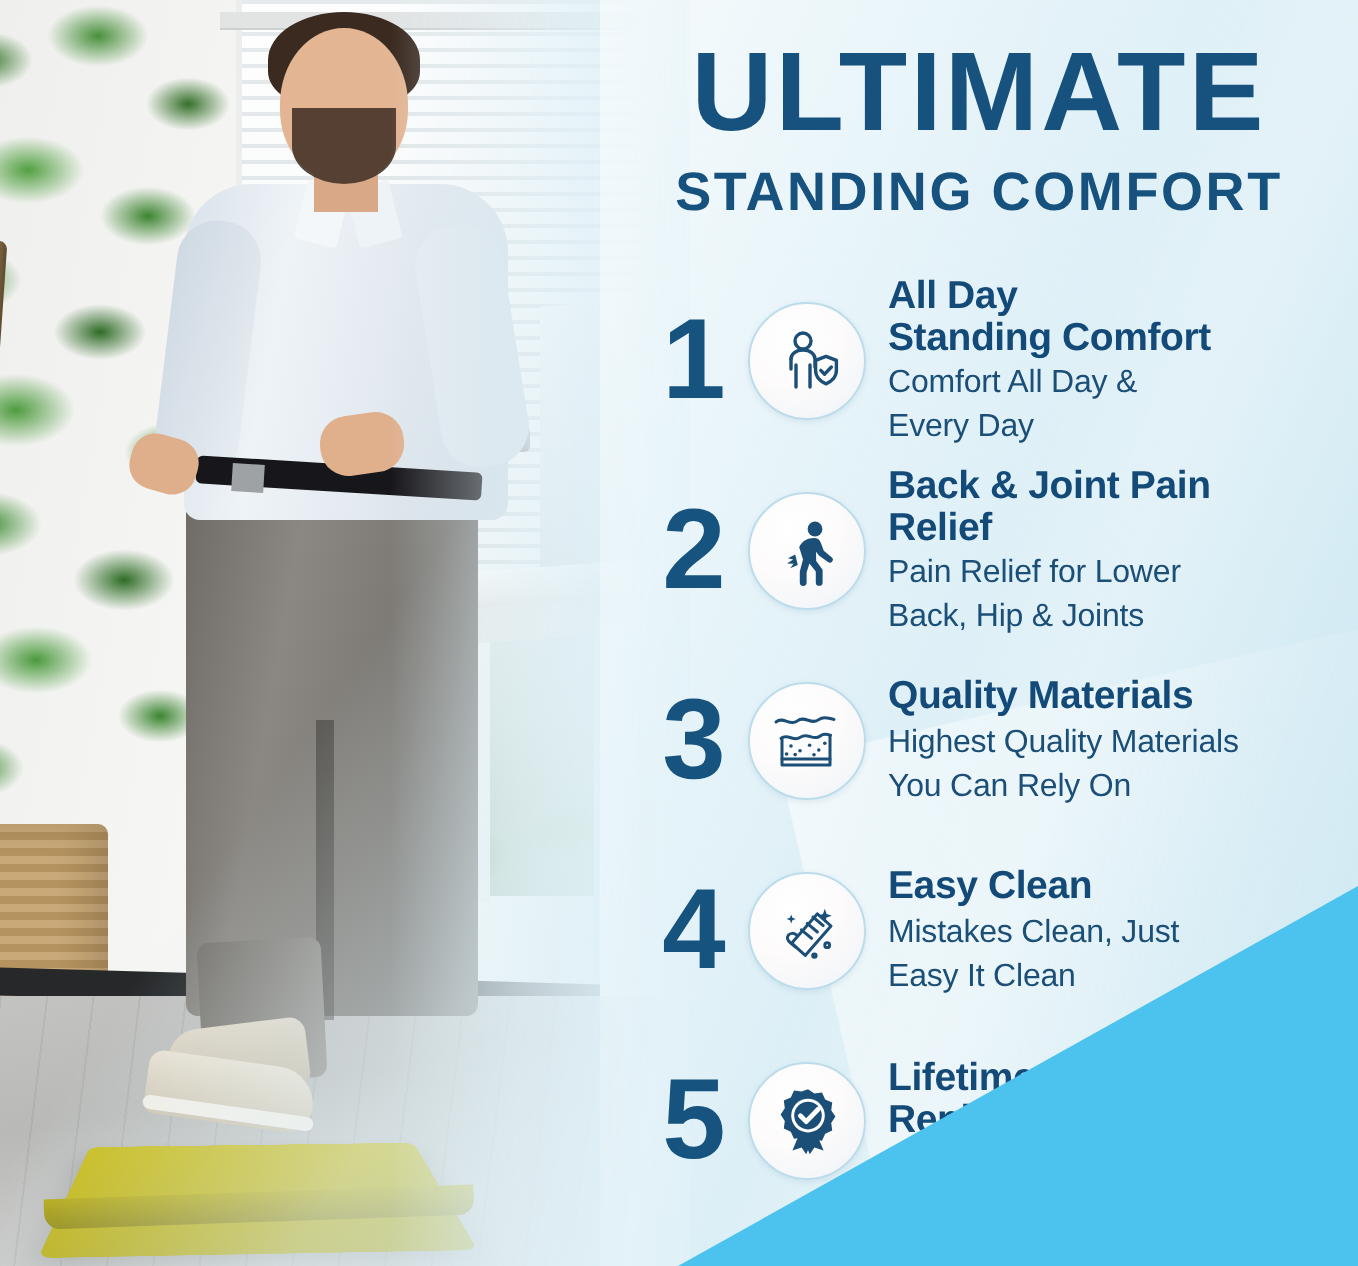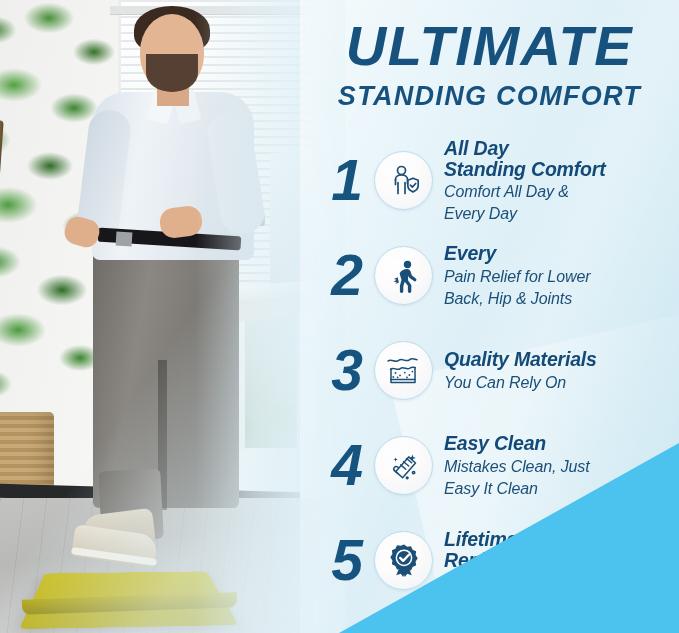--- a/index.html
+++ b/index.html
@@ -10,21 +10,20 @@
     overflow:hidden;
     background:#e4f2f7;
   }
 
   #stage {
     position:relative;
     width:679px; height:633px;
     overflow:hidden;
     background:
       linear-gradient(118deg, #ffffff 0%, #eaf5f9 28%, #dff0f7 52%, #d6ecf4 74%, #cfe9f3 100%);
-    font-style: italic;
   }
 
   
   #photo {
     position:absolute; left:0; top:0;
     width:345px; height:633px;
     overflow:hidden;
   }
 
   
@@ -444,21 +443,22 @@
         <div class="badge">
           <span>
             <svg width="36" height="36" viewBox="0 0 36 36" fill="#1b4f78" stroke="none">
               <circle cx="21.5" cy="6.5" r="3.7"></circle>
               <path d="M13.6 15.6c1.3-3.1 4.3-4.6 7.4-4.6 1.6 0 2.8.8 3.3 2.1l1.6 4.3 3.9 3.2a1.5 1.5 0 0 1-1.8 2.4l-4.4-3.1-1.6-2 .1 4.6 3.2 4.4v6.3a1.7 1.7 0 0 1-3.4 0v-5.4l-3.2-4.1-1.4 4.6v5a1.7 1.7 0 0 1-3.4 0v-5.6l1.6-5.9z"></path>
               <path d="M11.6 19.3l-3.6 1.8 2.6.6-3.1 2 3.3.2-1.7 2.2 3.8-1.6z"></path>
             </svg>
           </span>
         </div>
         <div class="txt">
-          <div class="t-title">Every</div>
+          <div class="t-title">Back &amp; Joint Pain</div>
+          <div class="t-title">Relief</div>
           <div class="t-sub">Pain Relief for Lower</div>
           <div class="t-sub">Back, Hip &amp; Joints</div>
         </div>
       </div>
 
       <div class="row row-3">
         <div class="num">3</div>
         <div class="badge">
           <span>
             <svg width="37" height="33" viewBox="0 0 37 33" fill="none" stroke="#1b4f78" stroke-width="1.5" stroke-linecap="round" stroke-linejoin="round">
@@ -472,20 +472,21 @@
               <circle cx="24.4" cy="21" r=".9" fill="#1b4f78" stroke="none"></circle>
               <circle cx="12.6" cy="23.3" r=".9" fill="#1b4f78" stroke="none"></circle>
               <circle cx="22" cy="23.4" r=".9" fill="#1b4f78" stroke="none"></circle>
               <circle cx="27.4" cy="17.6" r=".9" fill="#1b4f78" stroke="none"></circle>
               <circle cx="8.3" cy="23" r=".9" fill="#1b4f78" stroke="none"></circle>
             </svg>
           </span>
         </div>
         <div class="txt">
           <div class="t-title">Quality Materials</div>
+          <div class="t-sub">Highest Quality Materials</div>
           <div class="t-sub">You Can Rely On</div>
         </div>
       </div>
 
       <div class="row row-4">
         <div class="num">4</div>
         <div class="badge">
           <span>
             <svg width="36" height="36" viewBox="0 0 36 36" fill="none" stroke="#1b4f78" stroke-width="1.5" stroke-linecap="round" stroke-linejoin="round">
               <path d="M9.8 23.6L22.7 8.9l6.8 6.1-12.9 14.7z"></path>

